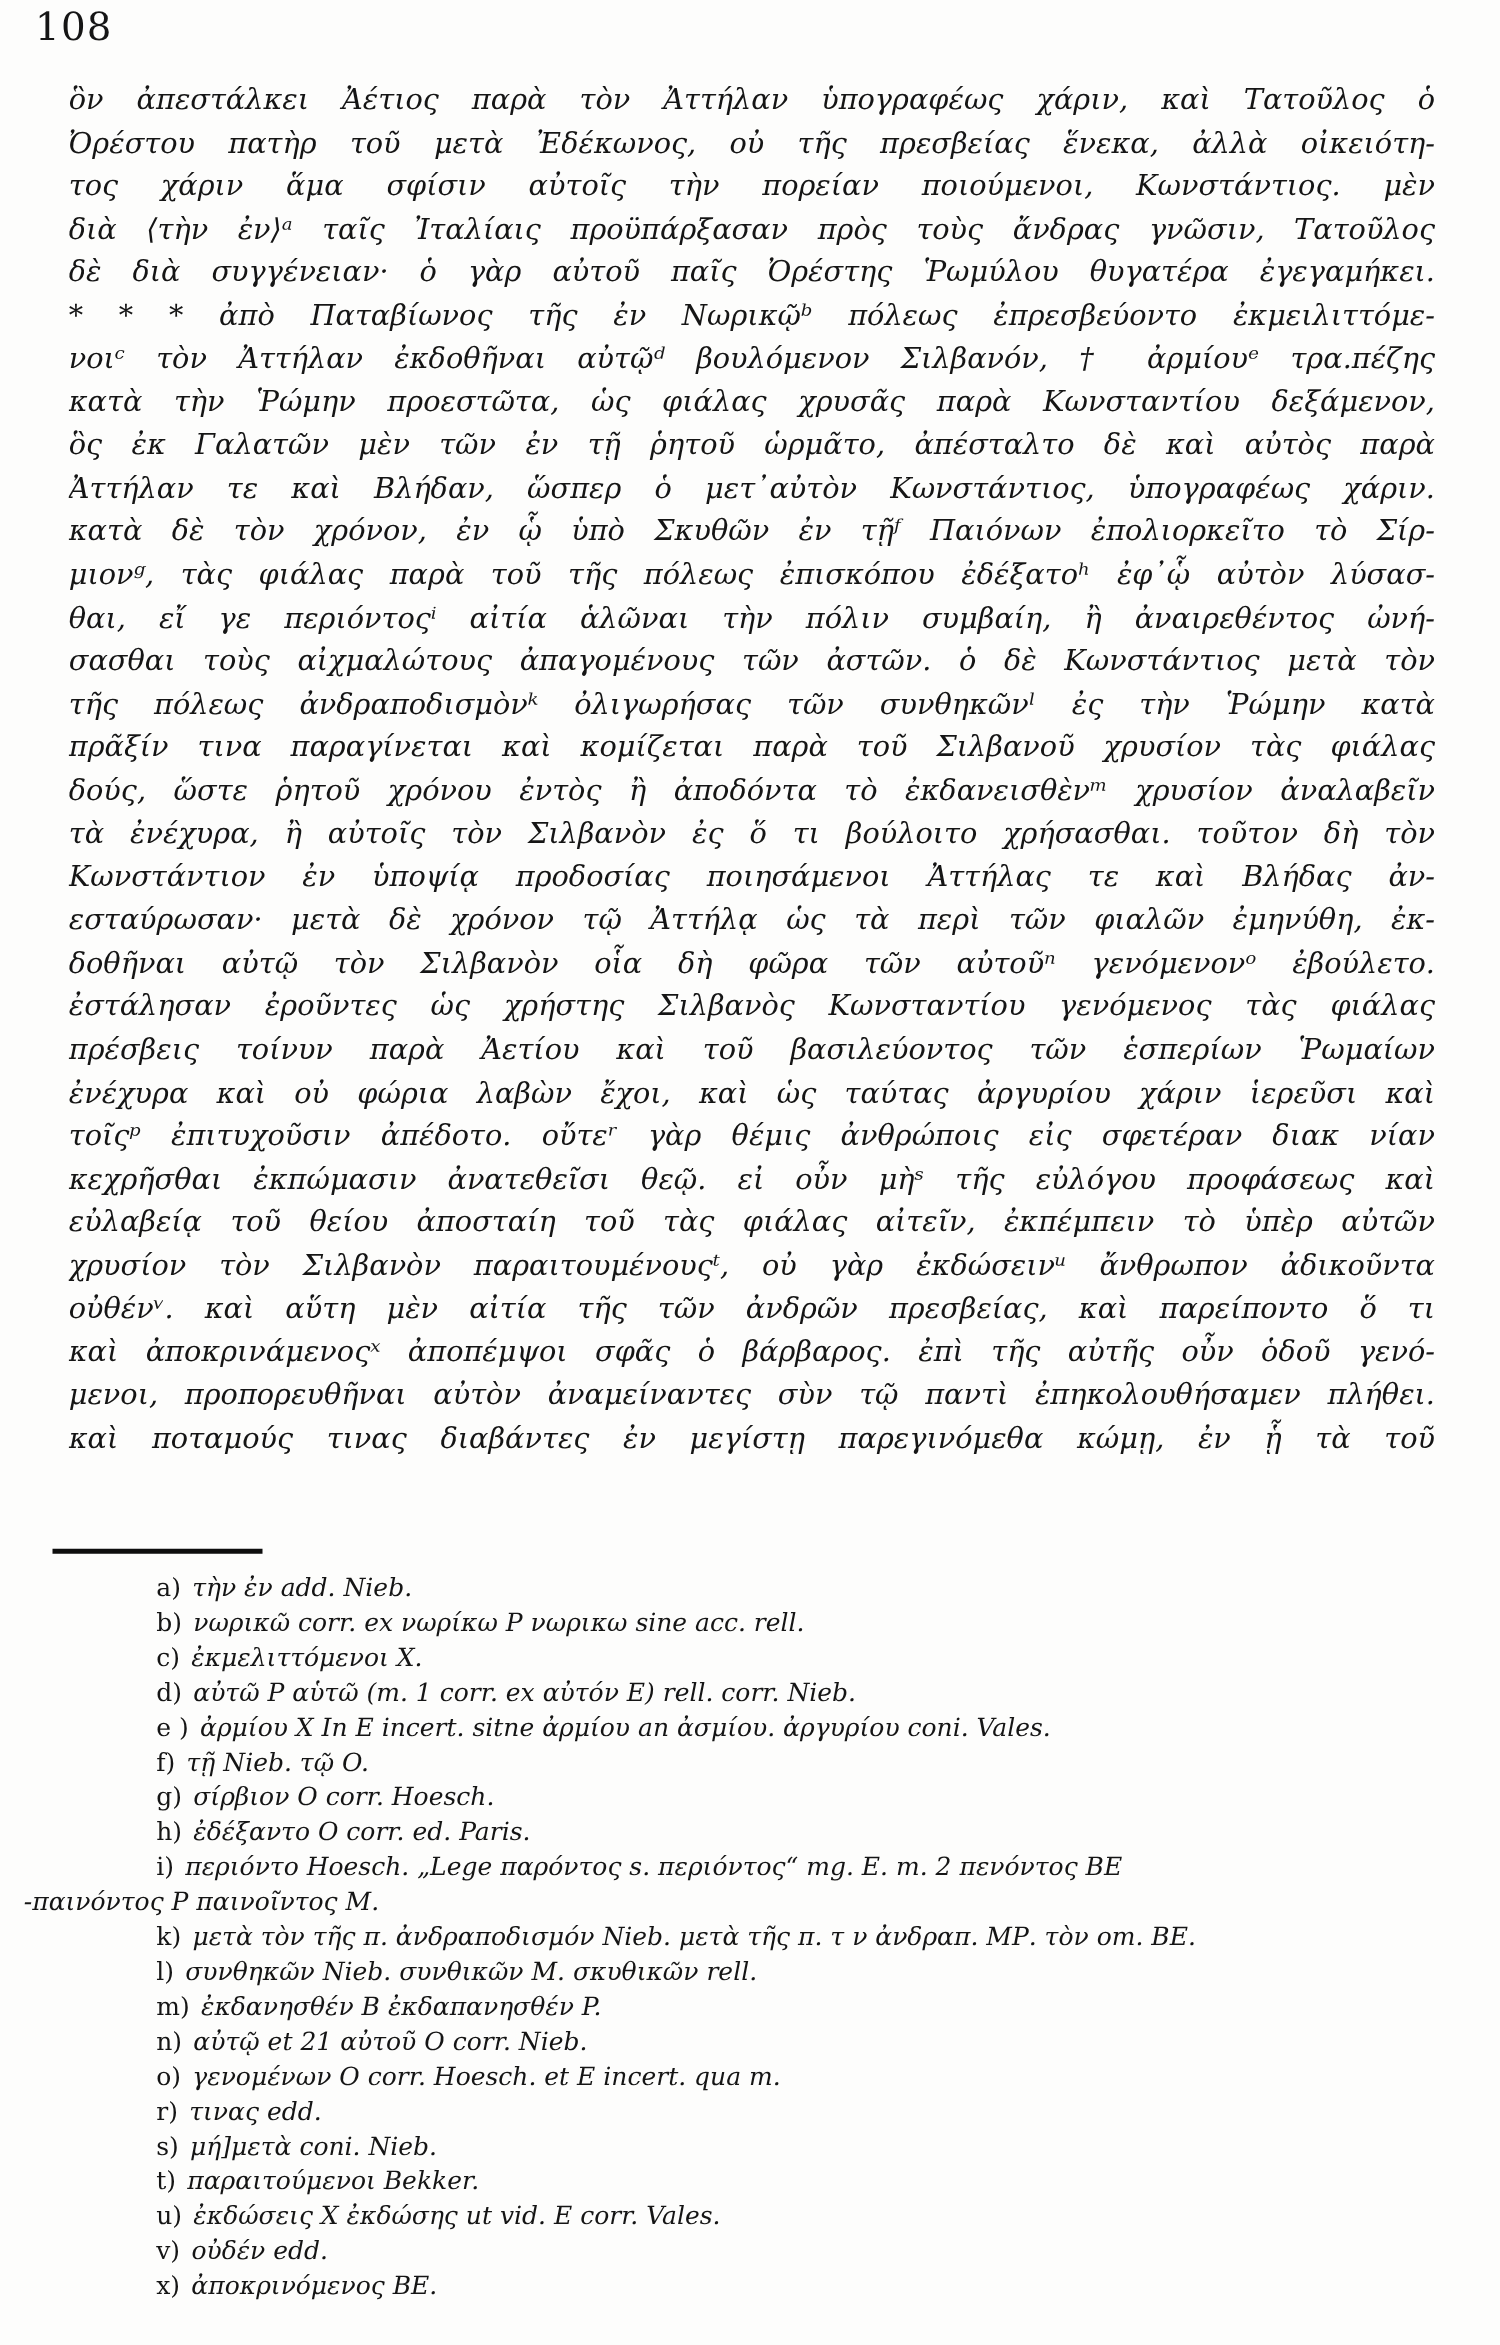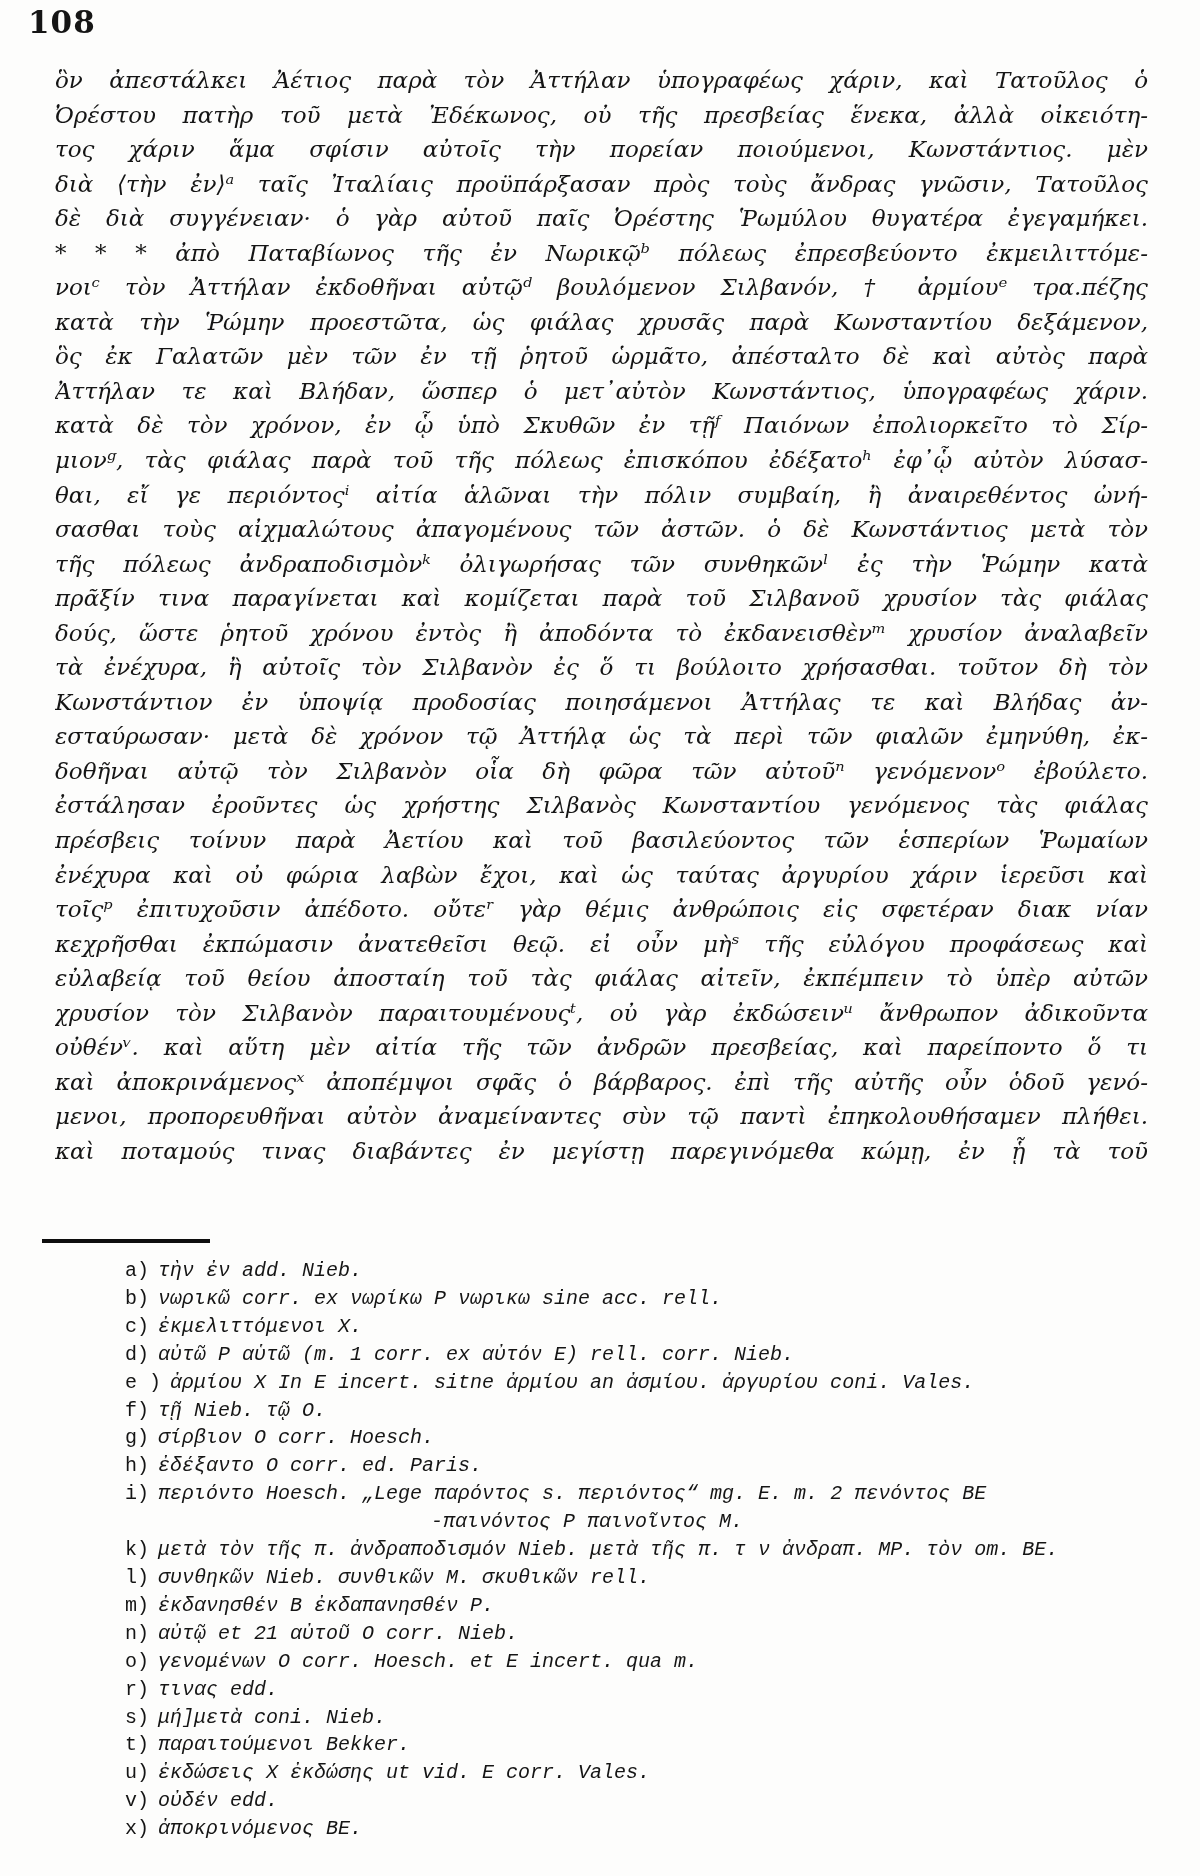--- a/index.html
+++ b/index.html
@@ -14,21 +14,21 @@
     background: #fdfdfc;
     color: #151515;
     font-family: "DejaVu Serif", "DejaVu Sans", serif;
     overflow: hidden;
   }
   .page-number {
     position: absolute;
     top: 4px;
     left: 28px;
     font-size: 31px;
-    font-weight: 700;
+    font-weight: 400;
     letter-spacing: 1px;
     font-style: normal;
   }
   .body-text {
     position: absolute;
     top: 63px;
     left: 55px;
     width: 1093px;
   }
   .line {
@@ -48,32 +48,30 @@
     top: 1239px;
     width: 168px;
     height: 4px;
     background: #0e0e0e;
   }
   .apparatus {
     position: absolute;
     left: 55px;
     top: 1257px;
     width: 1100px;
-    font-family: Liberation Mono, monospace;
   }
   .app-line {
     font-style: italic;
     font-size: 20px;
     line-height: 27.9px;
     text-indent: 70px;
   }
   .app-line.hang {
     text-indent: 0;
     margin-left: -45px;
-    text-align: center;
   }
   .app-label {
     margin-right: 9px;
     font-style: normal;
   }
 </style>
 </head>
 <body>
 
 <div class="page">

